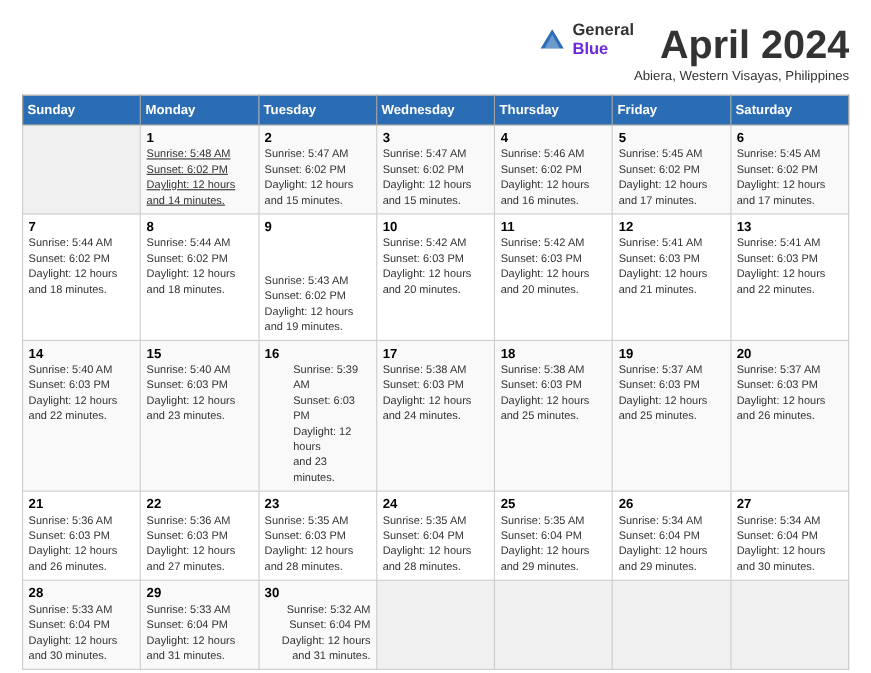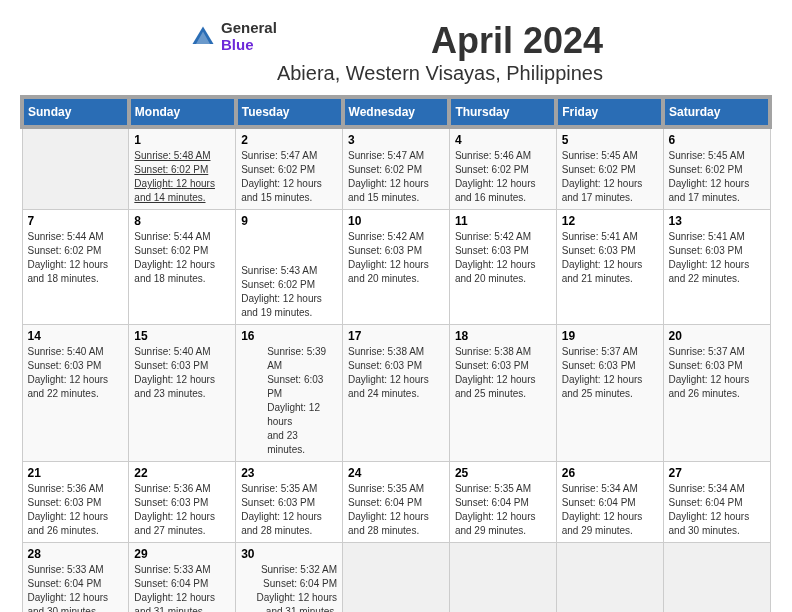--- a/index.html
+++ b/index.html
@@ -5,21 +5,21 @@
     * { box-sizing: border-box; margin: 0; padding: 0; }
     body {
       font-family: Arial, sans-serif;
       background: #fff;
       width: 792px;
       min-height: 612px;
       padding: 20px;
     }
     .header {
       display: flex;
-      justify-content: center;
+      justify-content: flex-end;
       align-items: flex-start;
       margin-bottom: 10px;
     }
     .logo {
       display: flex;
       align-items: center;
       gap: 4px;
     }
     .logo-text {
       display: flex;
@@ -42,36 +42,36 @@
     }
     .title-area {
       text-align: right;
     }
     .month-title {
       font-size: 36px;
       font-weight: bold;
       color: #333;
     }
     .subtitle {
-      font-size: 20px;
+      font-size: 12px;
       color: #333;
       font-weight: normal;
     }
     table {
       width: 100%;
       border-collapse: collapse;
       font-size: 11px;
     }
     thead tr th {
       background-color: #2a6db5;
       color: #fff;
       padding: 6px 4px;
       text-align: left;
       font-size: 12px;
-      border: 4px solid #a3a3a3;
+      border: 1px solid #a3a3a3;
     }
     tbody tr td {
       border: 1px solid #ccc;
       padding: 4px 5px;
       vertical-align: top;
       width: calc(100% / 7);
       min-height: 70px;
     }
     tbody tr {
       background: #fff;

